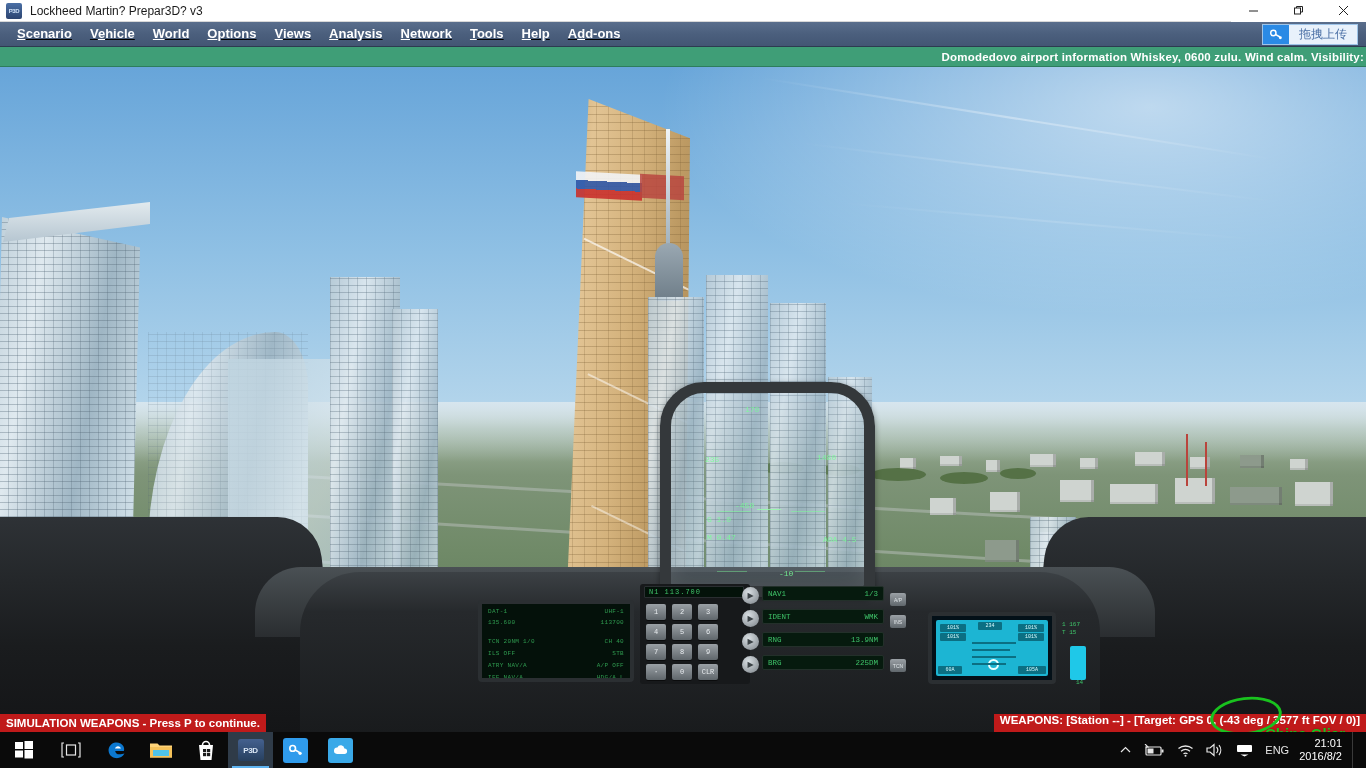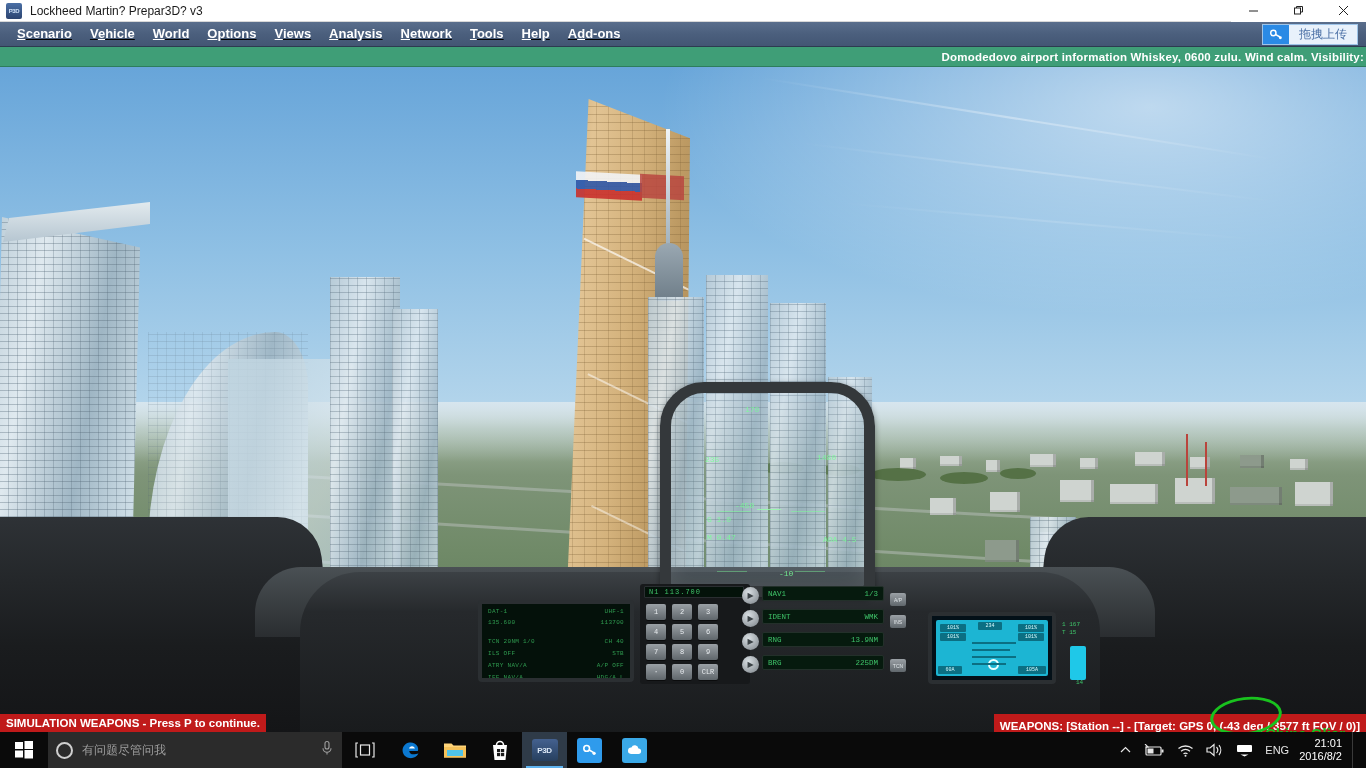--- a/index.html
+++ b/index.html
@@ -214,21 +214,21 @@
   }
 
   
   .sim-paused {
     position:absolute; left:0; bottom:0; height:18px;
     background:#c01a1a; display:flex; align-items:center; padding:0 6px; z-index:40;
   }
   .sim-paused span { font-size:11.5px; font-weight:bold; color:#ffffff; white-space:nowrap; }
   .weapons {
     position:absolute; right:0; bottom:0; height:18px;
-    background:#c01a1a; display:flex; align-items:flex-end; padding:0 6px; z-index:40;
+    background:#c01a1a; display:flex; align-items:flex-start; padding:0 6px; z-index:40;
   }
   .weapons span { font-size:11.5px; font-weight:bold; color:#ffffff; white-space:nowrap; }
 
   
   .annot-circle {
     position:absolute; left:1210px; top:697px; width:72px; height:38px;
     border:3px solid #19c21e; border-radius:50%; z-index:55;
     transform:rotate(-7deg);
   }
   .watermark {
@@ -586,31 +586,20 @@
   <div class="taskbar">
     <div class="start-btn">
       <svg width="18" height="18" viewBox="0 0 18 18">
         <rect x="0" y="1" width="8" height="7" fill="#ffffff"></rect>
         <rect x="9.5" y="0" width="8.5" height="8" fill="#ffffff"></rect>
         <rect x="0" y="9.5" width="8" height="7" fill="#ffffff"></rect>
         <rect x="9.5" y="9" width="8.5" height="8.5" fill="#ffffff"></rect>
       </svg>
     </div>
 
-    <div class="cortana">
-      <div class="cortana-ring"></div>
-      <div class="cortana-text">有问题尽管问我</div>
-      <div class="cortana-mic">
-        <svg width="14" height="16" viewBox="0 0 14 16">
-          <rect x="5" y="1.5" width="4" height="7.5" rx="2" fill="none" stroke="#9f9f9f" stroke-width="1.1"></rect>
-          <path d="M3 8.2 a4 4 0 0 0 8 0" fill="none" stroke="#9f9f9f" stroke-width="1.1"></path>
-          <line x1="7" y1="12.2" x2="7" y2="14.5" stroke="#9f9f9f" stroke-width="1.1"></line>
-        </svg>
-      </div>
-    </div>
 
     <div class="tb-apps">
       <div class="tb-app">
         <svg width="20" height="16" viewBox="0 0 20 16">
           <path d="M3 1 H1 V15 H3" fill="none" stroke="#e8e8e8" stroke-width="1.2"></path>
           <path d="M17 1 H19 V15 H17" fill="none" stroke="#e8e8e8" stroke-width="1.2"></path>
           <rect x="5.5" y="3" width="9" height="10" fill="none" stroke="#e8e8e8" stroke-width="1.2"></rect>
         </svg>
       </div>
       <div class="tb-app">

